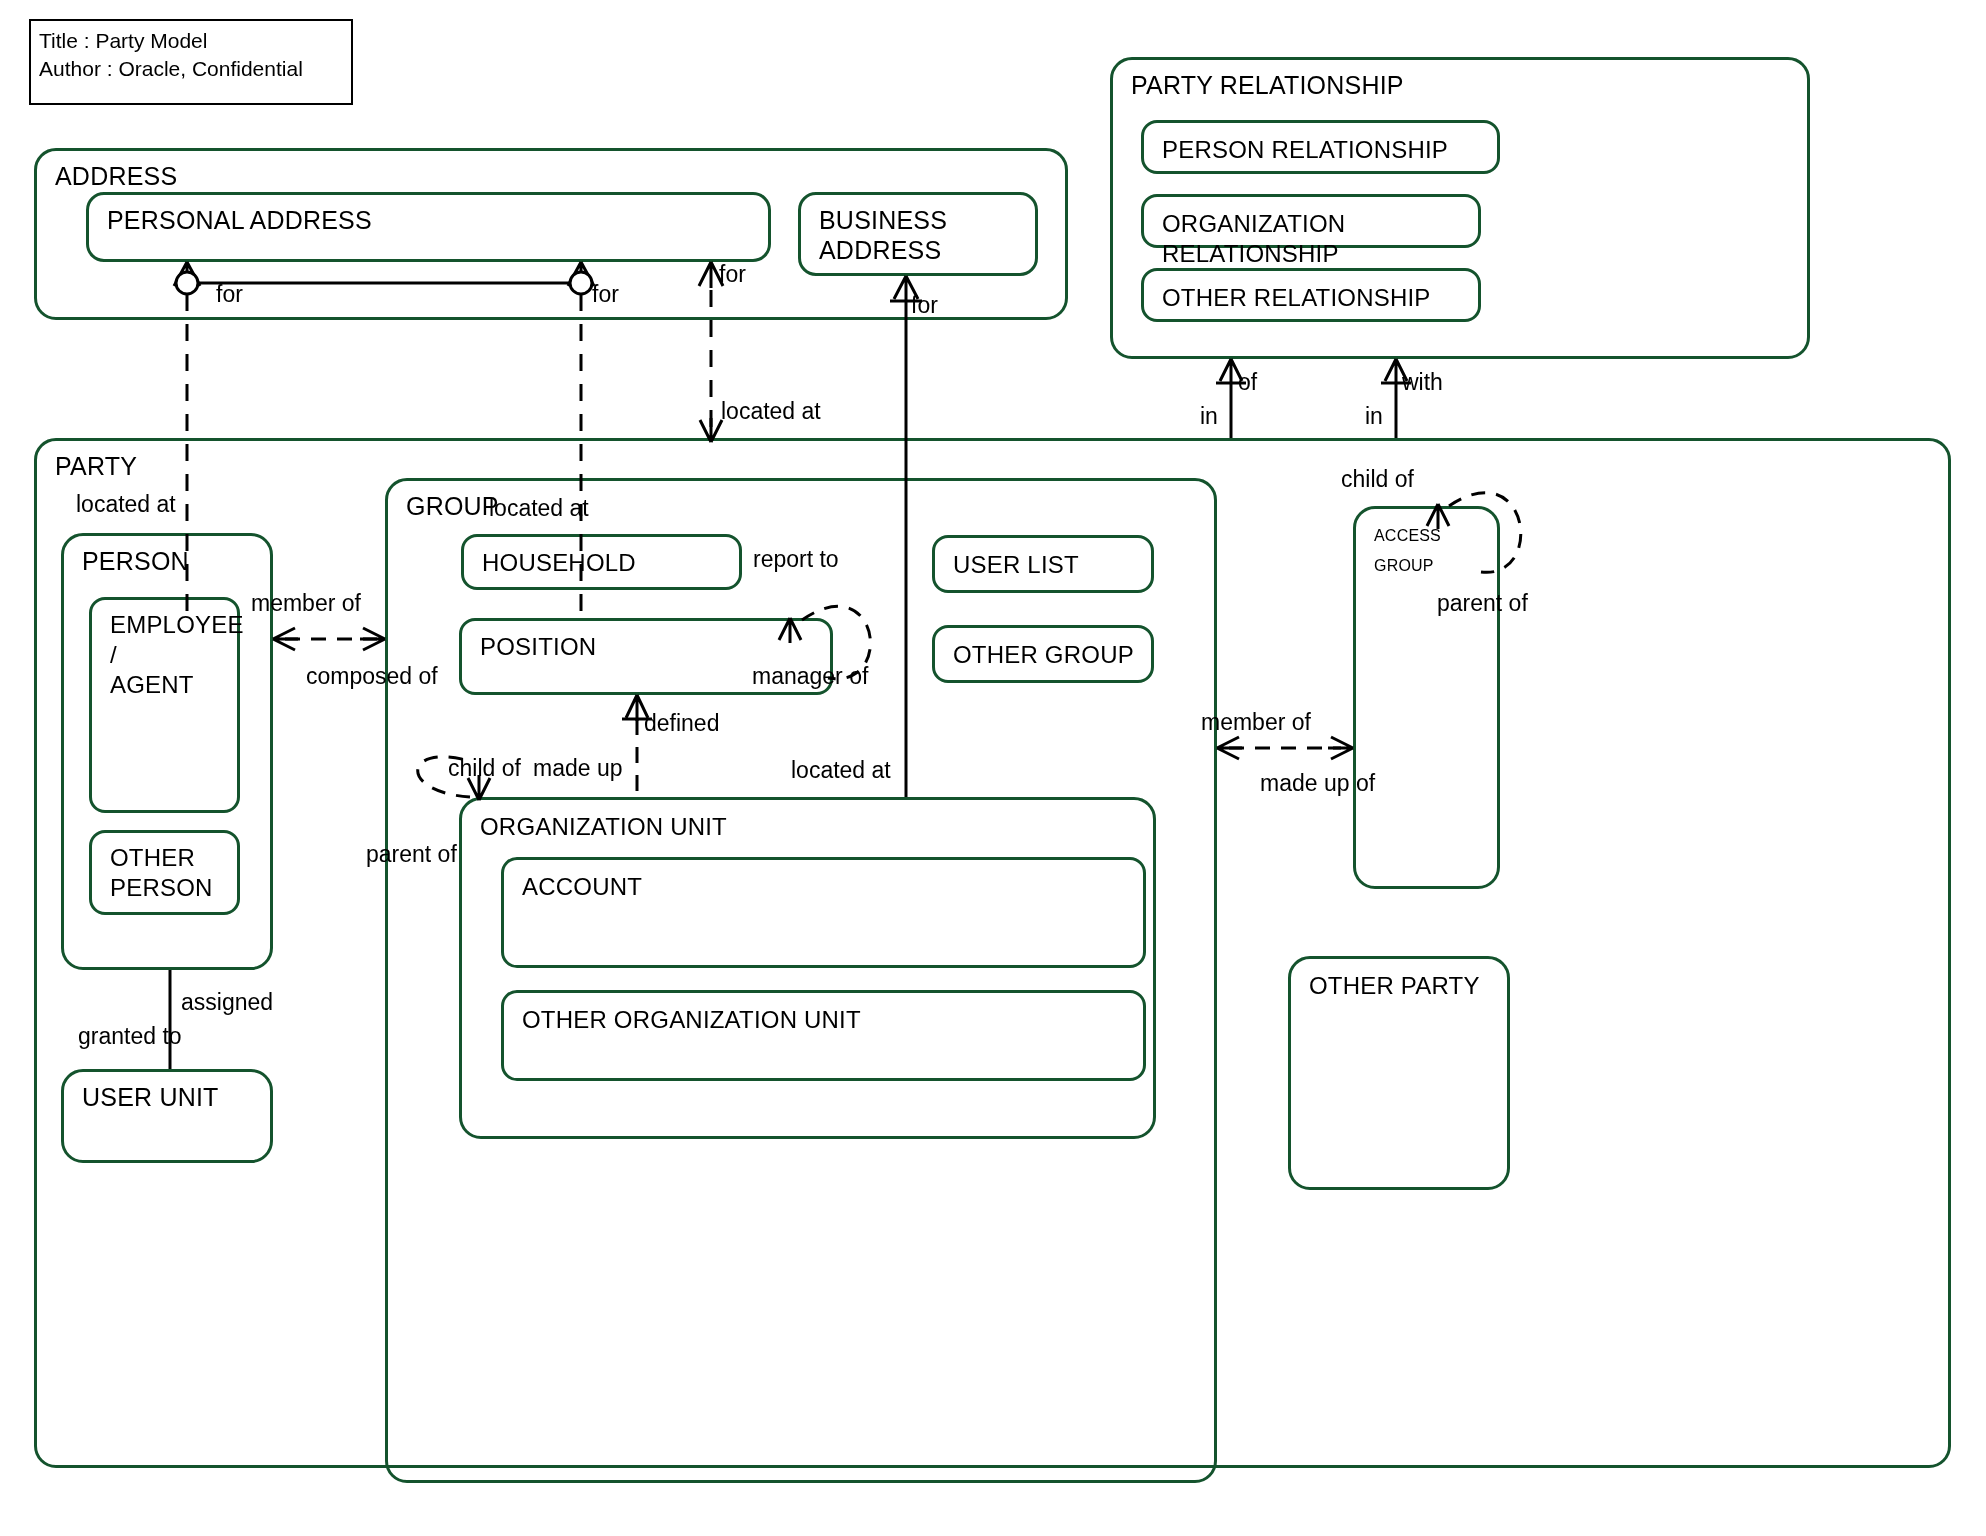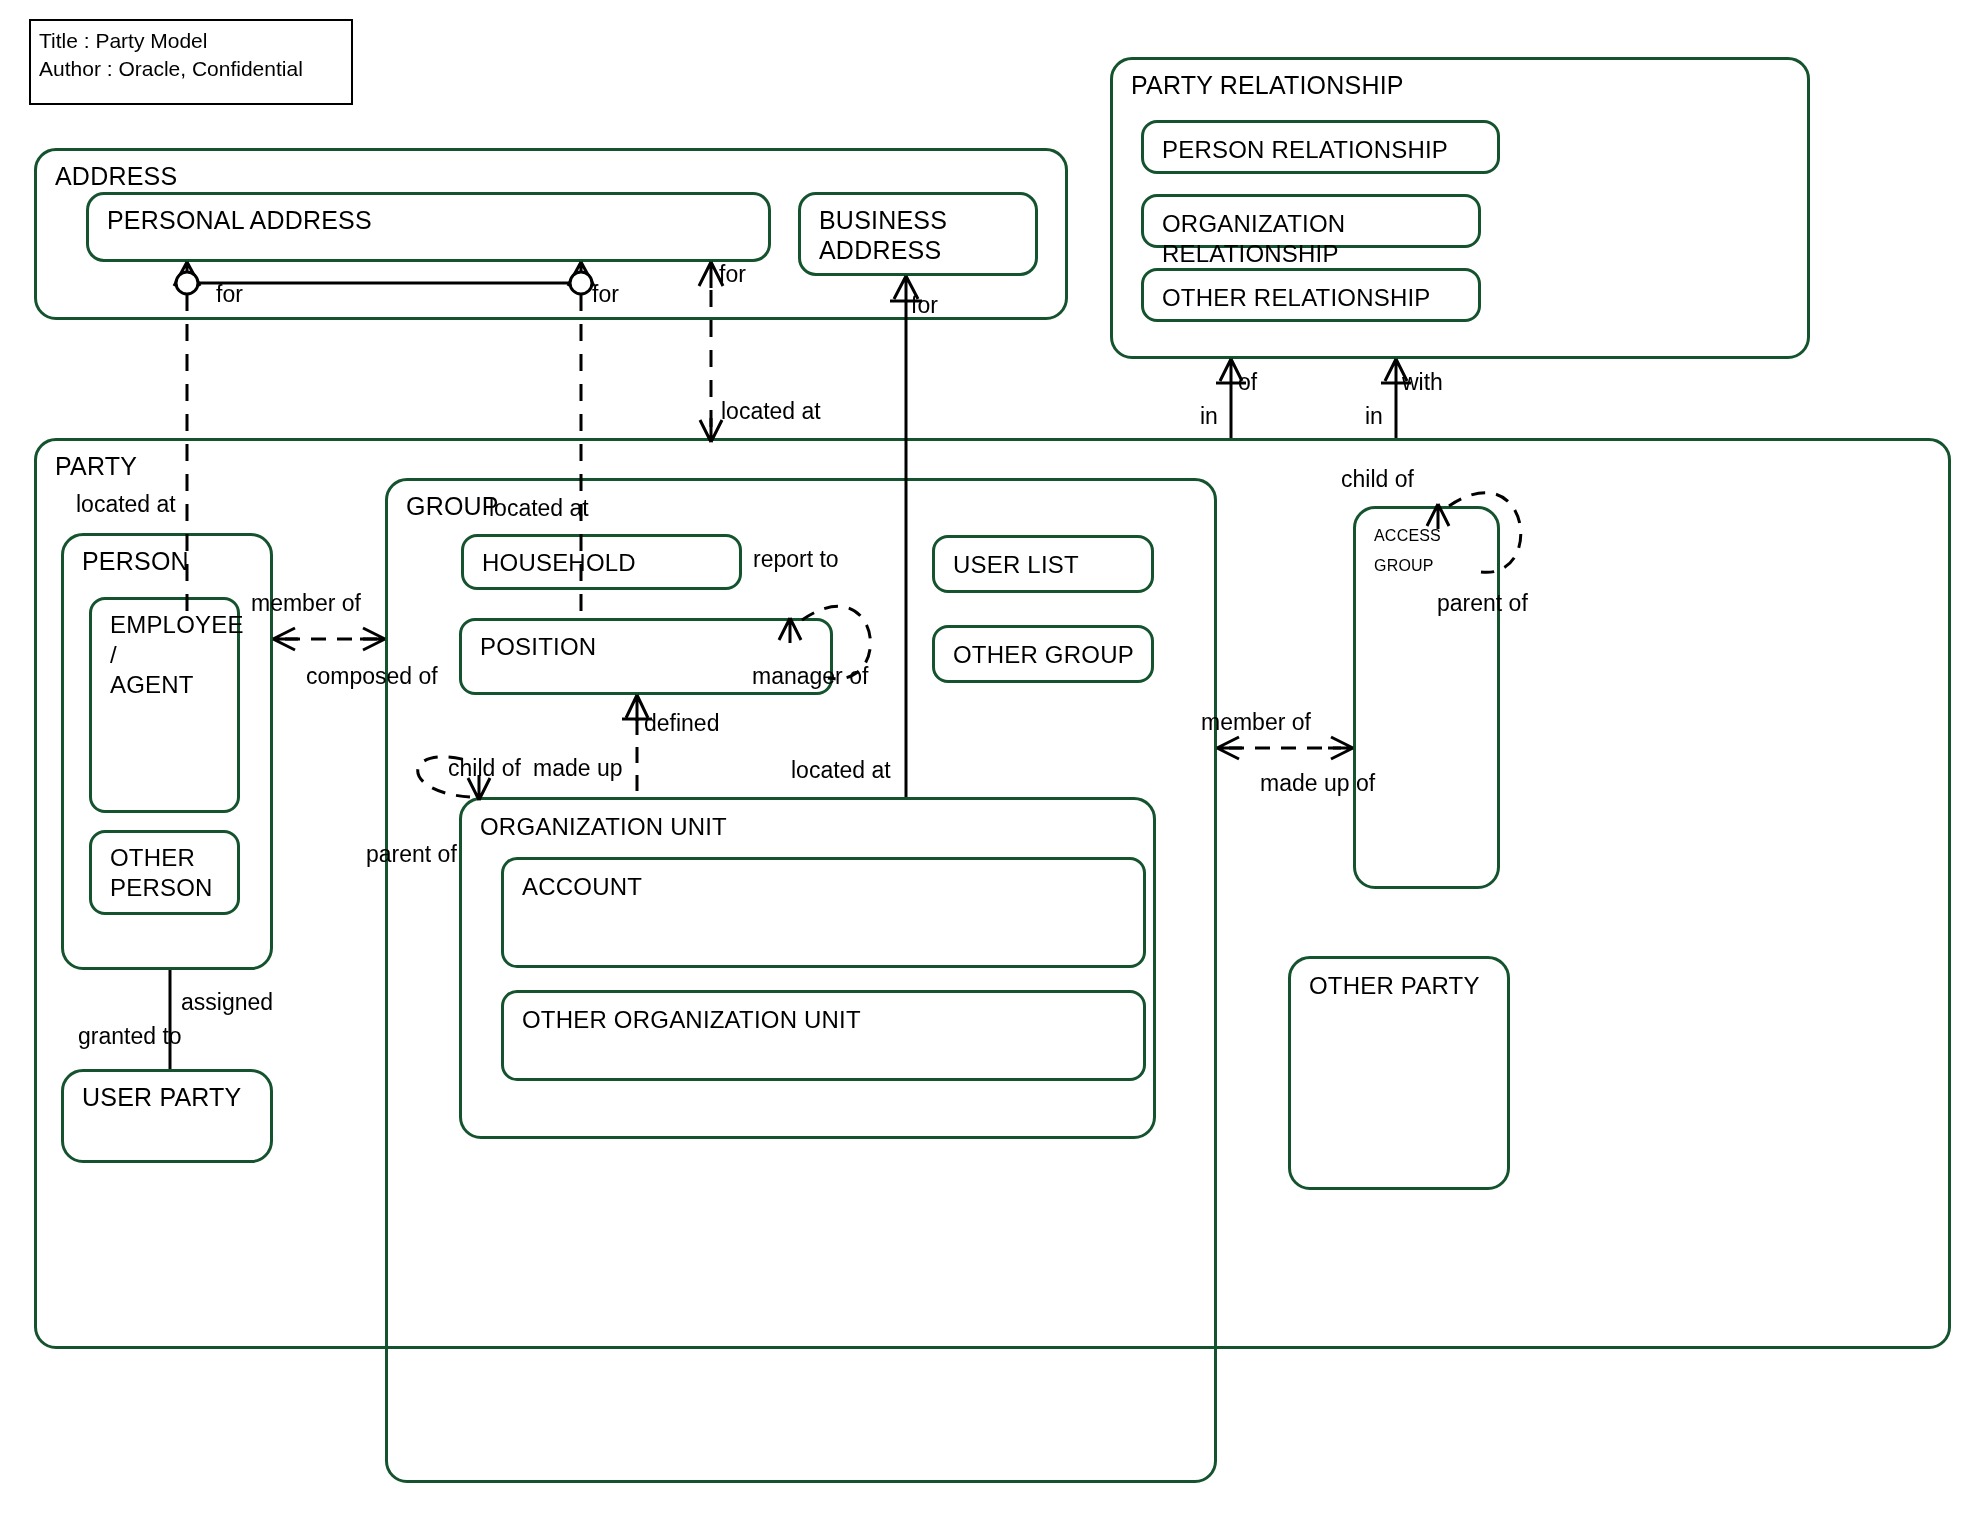--- a/index.html
+++ b/index.html
@@ -88,38 +88,38 @@
   <div class="ent" style="left:1141px; top:120px; width:359px; height:54px; border-radius:16px;">
     <div class="lbl" style="top:12px; font-size:24px;">PERSON RELATIONSHIP</div>
   </div>
   <div class="ent" style="left:1141px; top:268px; width:340px; height:54px; border-radius:16px;">
     <div class="lbl" style="top:12px; font-size:24px;">OTHER RELATIONSHIP</div>
   </div>
   <div class="ent" style="left:1141px; top:194px; width:340px; height:54px; border-radius:16px;">
     <div class="lbl" style="top:12px; font-size:24px;">ORGANIZATION RELATIONSHIP</div>
   </div>
 
-  <div class="ent" style="left:34px; top:438px; width:1917px; height:911px;">
+  <div class="ent" style="left:34px; top:438px; width:1917px; height:1030px;">
     <div class="lbl">PARTY</div>
   </div>
 
   <div class="ent" style="left:61px; top:533px; width:212px; height:437px;">
     <div class="lbl">PERSON</div>
   </div>
   <div class="ent" style="left:89px; top:597px; width:151px; height:216px; border-radius:16px;">
     <div class="lbl" style="font-size:24px;">EMPLOYEE /
 AGENT</div>
   </div>
   <div class="ent" style="left:89px; top:830px; width:151px; height:85px; border-radius:16px;">
     <div class="lbl" style="font-size:24px;">OTHER
 PERSON</div>
   </div>
 
   <div class="ent" style="left:61px; top:1069px; width:212px; height:94px;">
-    <div class="lbl">USER PARTY</div>
+    <div class="lbl">USER UNIT</div>
   </div>
 
   <div class="ent" style="left:385px; top:478px; width:832px; height:1005px;">
     <div class="lbl">GROUP</div>
   </div>
   <div class="ent" style="left:461px; top:534px; width:281px; height:56px; border-radius:16px;">
     <div class="lbl" style="top:11px; font-size:24px;">HOUSEHOLD</div>
   </div>
   <div class="ent" style="left:459px; top:618px; width:374px; height:77px; border-radius:16px;padding-left:28px;">
     <div class="lbl" style="top:11px; font-size:24px;">POSITION</div>

